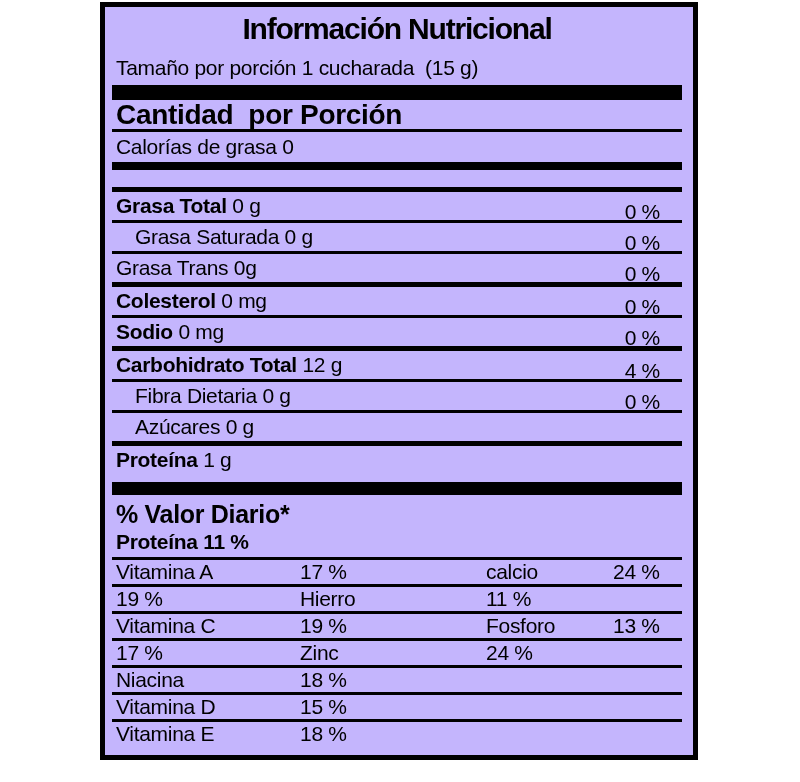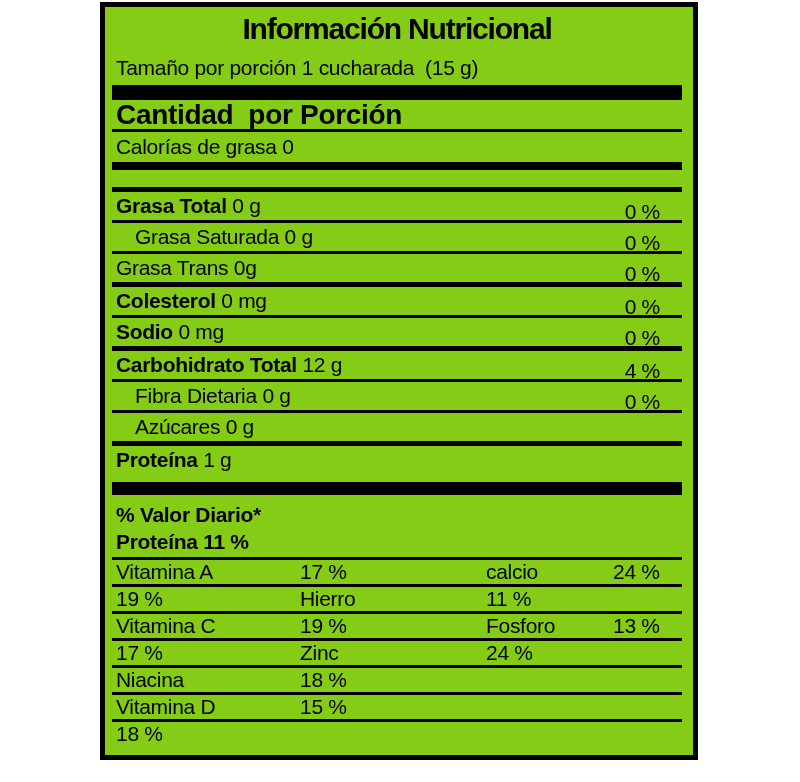--- a/index.html
+++ b/index.html
@@ -14,21 +14,21 @@
   }
   * { box-sizing: border-box; }
 
   .label-box {
     position: absolute;
     left: 100px;
     top: 2px;
     width: 598px;
     height: 758px;
     border: 5px solid #000;
-    background: #84cc16;
+    background: #c4b5fd;
     padding: 0 11px 0 7px;
     letter-spacing: -0.3px;
   }
 
   .title {
     text-align: center;
     font-weight: bold;
     font-size: 30px;
     line-height: 36px;
     margin-top: 4px;
@@ -82,21 +82,21 @@
   .nrow.indent { padding-left: 23px; }
   .nrow .nname.bold { font-weight: bold; }
   .nrow .pct {
     position: absolute;
     right: 22px;
     top: 6px;
   }
 
   .dv-header {
     font-weight: bold;
-    font-size: 21px;
+    font-size: 25px;
     line-height: 27px;
     margin-top: 6px;
     padding-left: 4px;
     white-space: pre;
   }
   .dv-protein {
     font-weight: bold;
     font-size: 21px;
     line-height: 27px;
     border-bottom: 3px solid #000;
@@ -220,18 +220,19 @@
     <span></span>
     <span></span>
   </div>
   <div class="vrow">
     <span>Vitamina D</span>
     <span>15 %</span>
     <span></span>
     <span></span>
   </div>
   <div class="vrow">
+    <span>Vitamina E</span>
     <span>18 %</span>
     <span></span>
     <span></span>
   </div>
 
 </div>
 
 </body></html>

